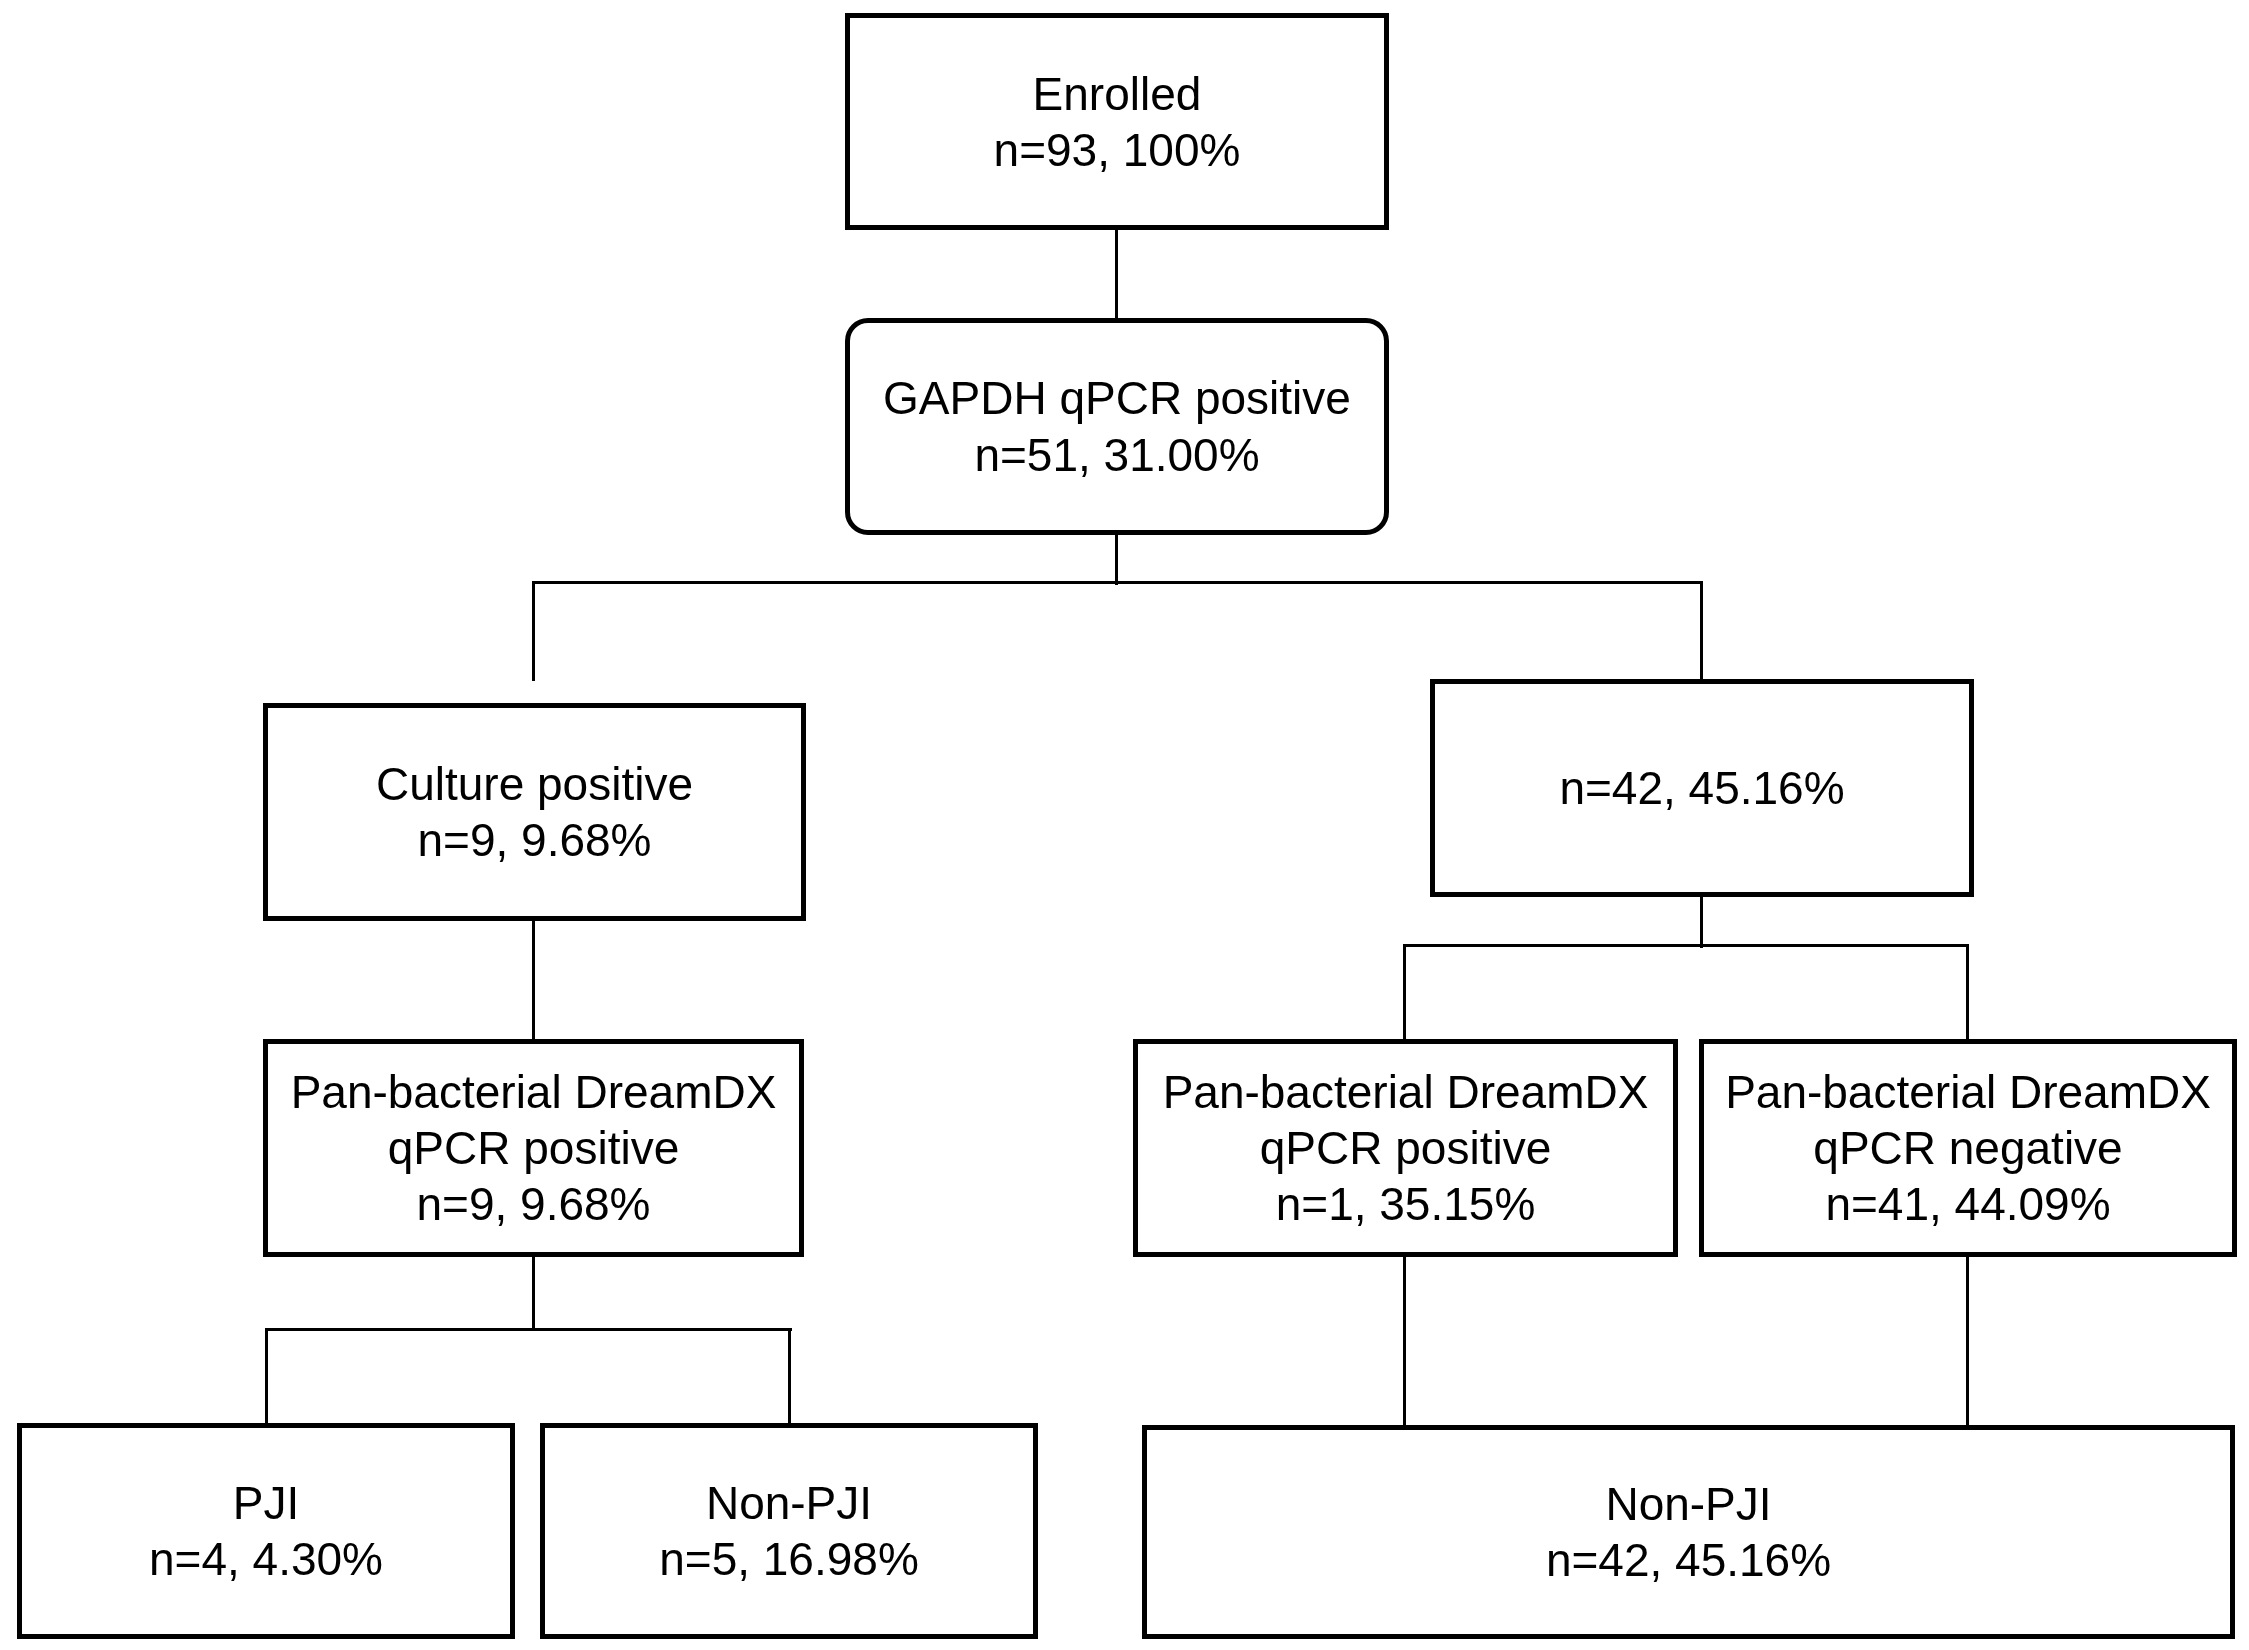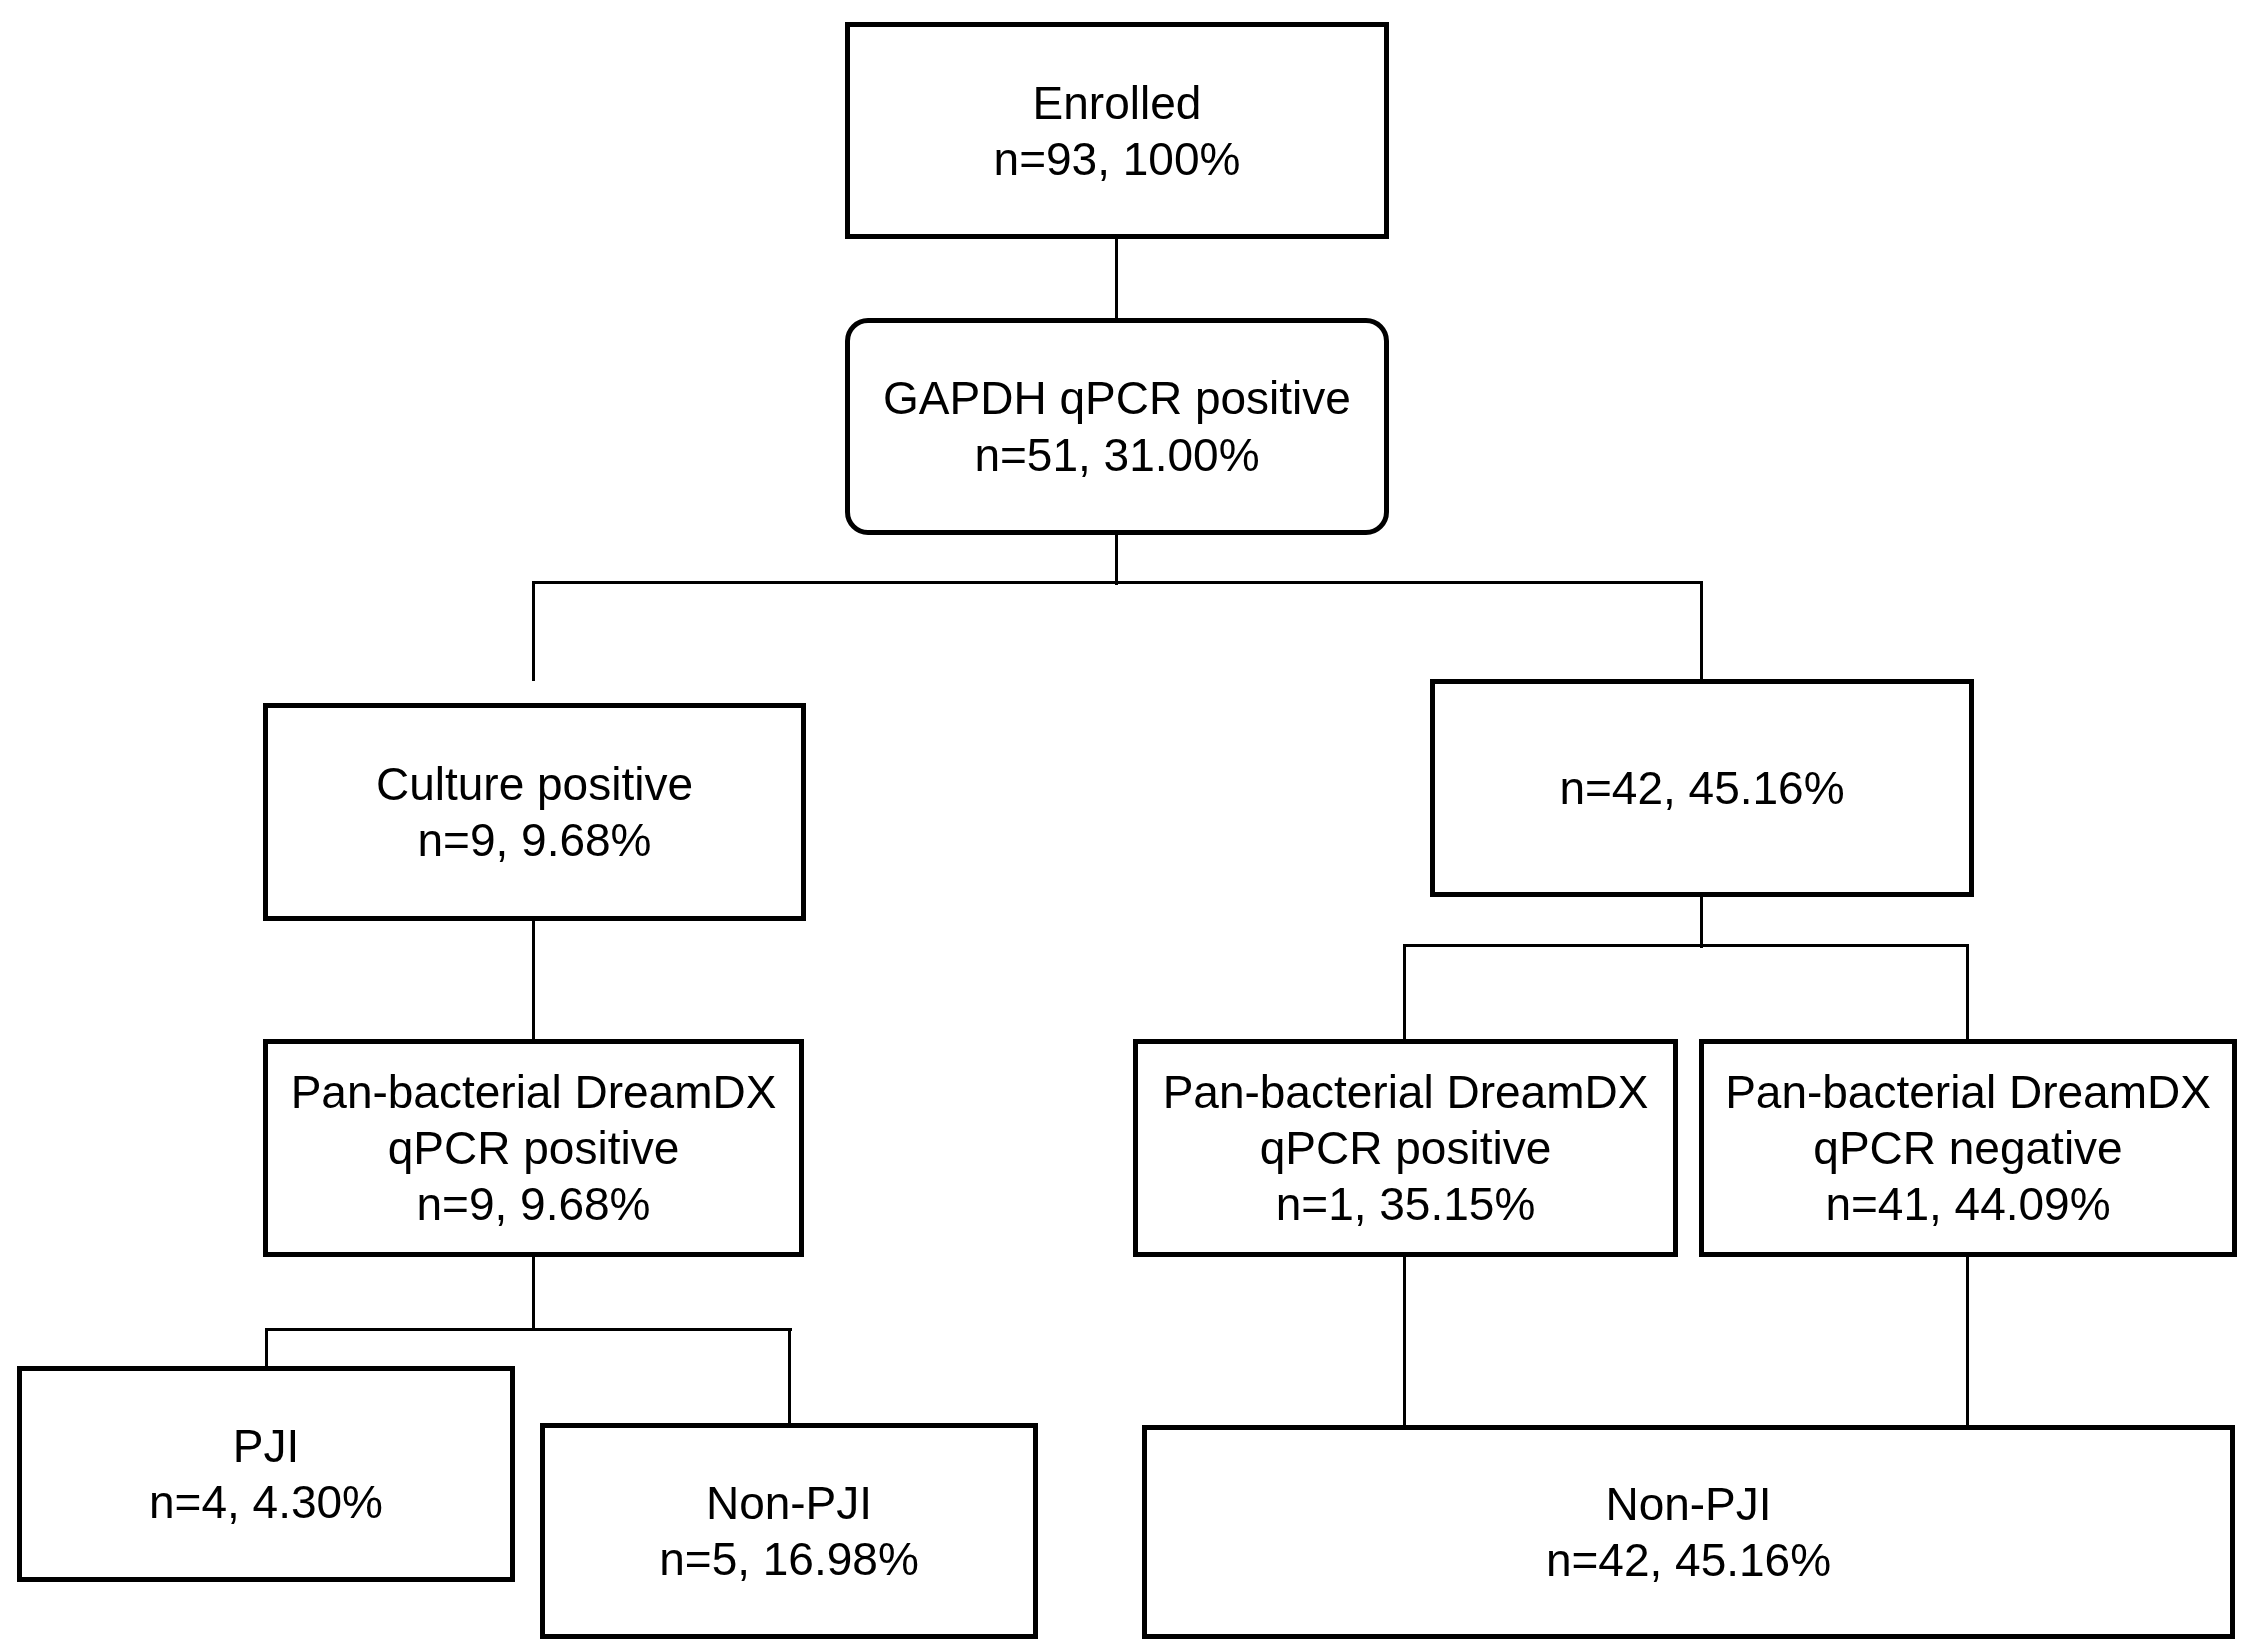--- a/index.html
+++ b/index.html
@@ -60,21 +60,21 @@
   <div class="edge" style="left:1966px; top:944px; width:3.4px; height:98px;"></div>
 
   <div class="edge" style="left:532px; top:1255px; width:3.4px; height:76px;"></div>
   <div class="edge" style="left:265px; top:1328px; width:527px; height:3.4px;"></div>
   <div class="edge" style="left:265px; top:1328px; width:3.4px; height:98px;"></div>
   <div class="edge" style="left:788px; top:1328px; width:3.4px; height:98px;"></div>
 
   <div class="edge" style="left:1403px; top:1255px; width:3.4px; height:172px;"></div>
   <div class="edge" style="left:1966px; top:1255px; width:3.4px; height:172px;"></div>
 
-  <div class="node" style="left:845px; top:13.2px; width:544px; height:217px;margin-top:9px;">
+  <div class="node" style="left:845px; top:13.2px; width:544px; height:217px;">
     <div class="node-text">
       <span class="line">Enrolled</span>
       <span class="line">n=93, 100%</span>
     </div>
   </div>
 
   <div class="node" style="left:845px; top:318px; width:544px; height:217px;border-radius:23px;">
     <div class="node-text">
       <span class="line">GAPDH qPCR positive</span>
       <span class="line">n=51, 31.00%</span>
@@ -111,21 +111,21 @@
   </div>
 
   <div class="node" style="left:1699px; top:1039px; width:538px; height:218px;">
     <div class="node-text">
       <span class="line">Pan-bacterial DreamDX</span>
       <span class="line">qPCR negative</span>
       <span class="line">n=41, 44.09%</span>
     </div>
   </div>
 
-  <div class="node" style="left:17px; top:1366px; width:498px; height:216px;">
+  <div class="node" style="left:17px; top:1423px; width:498px; height:216px;">
     <div class="node-text">
       <span class="line">PJI</span>
       <span class="line">n=4, 4.30%</span>
     </div>
   </div>
 
   <div class="node" style="left:540px; top:1423px; width:498px; height:216px;">
     <div class="node-text">
       <span class="line">Non-PJI</span>
       <span class="line">n=5, 16.98%</span>

